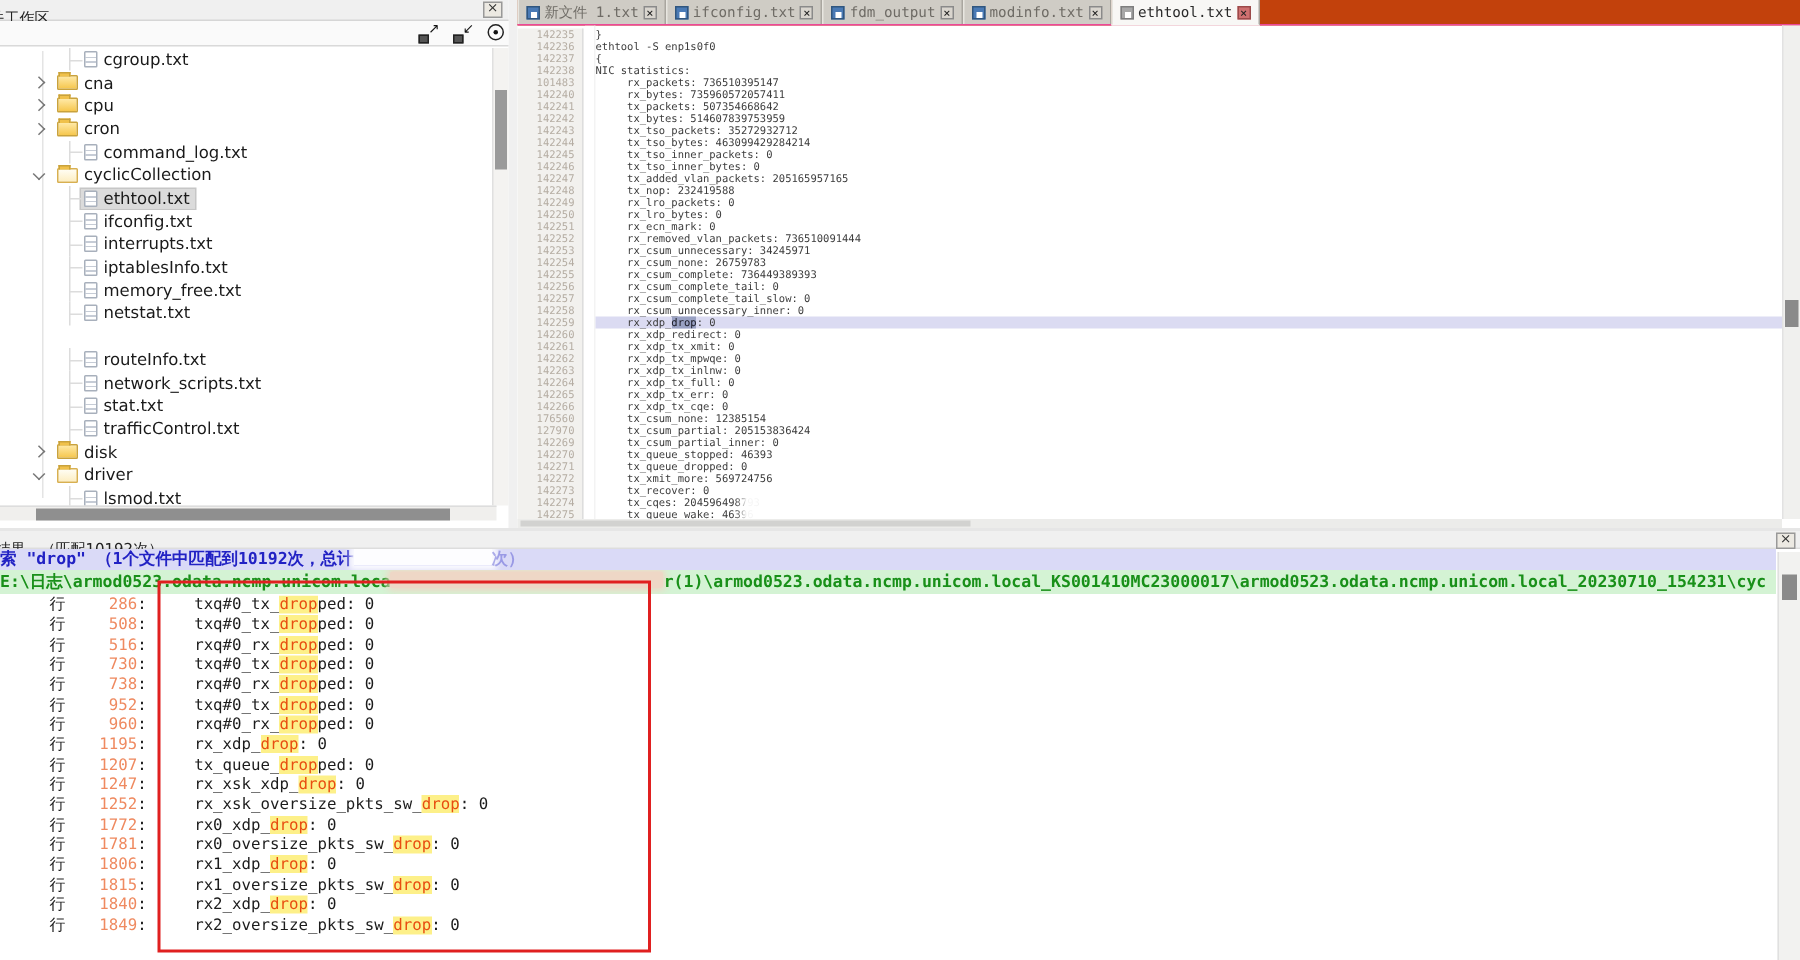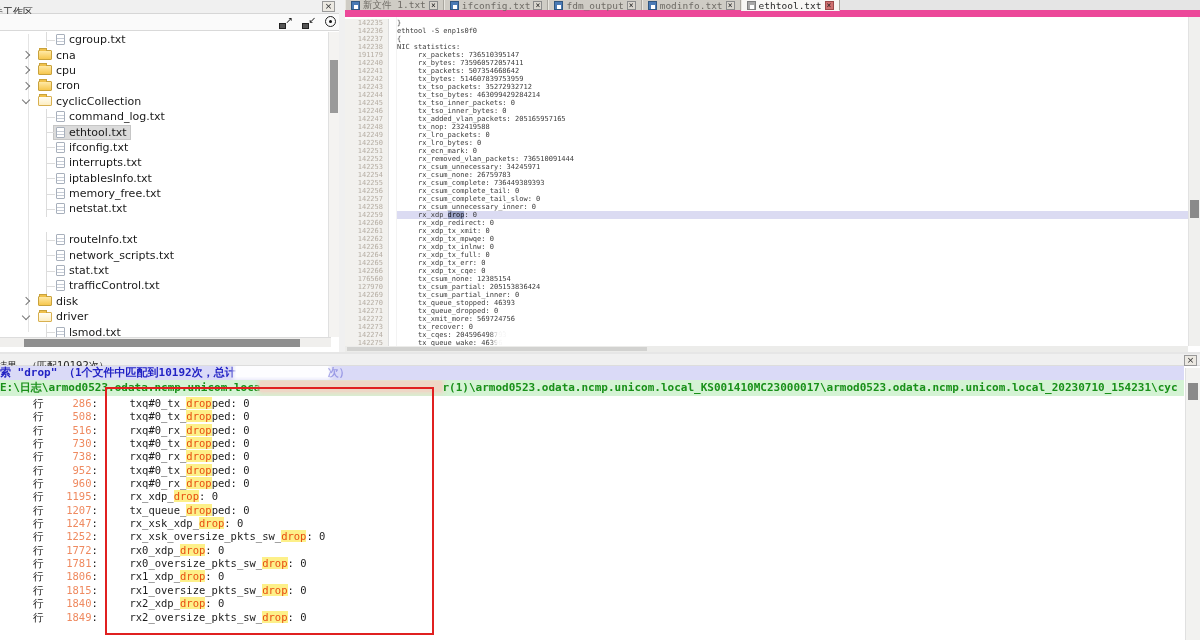--- a/index.html
+++ b/index.html
@@ -38,21 +38,21 @@
   .row-content { display:inline-flex; align-items:center; gap:4px; padding:0 3px 0 2px; }
   .tree-row.selected .row-content { background:#dbdbdb; outline:1px solid #c6c6c6; }
   .ind1 { margin-left:36px; } .ind2 { margin-left:54px; }
   #tree-vscroll { position:absolute; right:0; top:32px; width:11px; height:305px; background:#f4f3f1; border-left:1px solid #e0e0e0; }
   #tree-vscroll .thumb { position:absolute; left:1px; right:1px; top:28px; height:53px; background:#9a9a9a; }
   #tree-hscroll { position:absolute; left:0; bottom:5px; width:331px; height:10px; background:#f0efed; border-top:1px solid #ddd; }
   #tree-hscroll .thumb { position:absolute; top:1px; height:8px; left:24px; width:276px; background:#8f8f8f; }
 
   
   #editor-pane { position:absolute; left:345px; top:0; width:855px; height:352px; background:#fff; }
-  #tabbar { height:17px; background:#e5e5e5; border-bottom:7px solid #ec4899; display:flex; align-items:stretch; }
+  #tabbar { height:17px; background:#c2410c; border-bottom:1px solid #ec4899; display:flex; align-items:stretch; }
   .tab { display:flex; align-items:center; gap:3px; padding:0 5px; border-right:1px solid #a9a69f; border-left:1px solid #e8e6e0;
          font-family:"DejaVu Sans Mono", monospace; font-size:9.5px; color:#6f6c66; background:#cfccc5; white-space:nowrap; }
   .tab.active { background:#f8f7f5; color:#2a2a2a; border-bottom:1px solid #f8f7f5; margin-bottom:-1px; }
   .floppy { width:9px; height:9px; background:#4a7ab5; border:1px solid #30567f; position:relative; flex:0 0 auto; }
   .floppy::after { content:""; position:absolute; left:2px; bottom:0; width:4px; height:4px; background:#fff; }
   .tab.active .floppy { background:#a8a8a8; border-color:#7e7e7e; }
   .tab-x { width:9px; height:9px; border:1px solid #8a8a8a; background:#d9d5ce; color:#222; font-size:8px; line-height:7px;
            text-align:center; flex:0 0 auto; }
   .tab.active .tab-x { background:#cf7070; border-color:#9c4a4a; }
   #editor { position:absolute; left:0; top:17px; width:843px; height:329px; overflow:hidden; }
@@ -140,31 +140,31 @@
             <span>cpu</span>
           </span>
         </div>
         <div class="tree-row d1">
           <span class="chev closed"></span>
           <span class="row-content ind1">
             <span class="fold"></span>
             <span>cron</span>
           </span>
         </div>
+        <div class="tree-row d2">
+          <span class="row-content ind2">
+            <span class="ficon"></span>
+            <span>command_log.txt</span>
+          </span>
+        </div>
         <div class="tree-row d1">
           <span class="chev open"></span>
           <span class="row-content ind1">
             <span class="fold open"></span>
             <span>cyclicCollection</span>
-          </span>
-        </div>
-        <div class="tree-row d2">
-          <span class="row-content ind2">
-            <span class="ficon"></span>
-            <span>command_log.txt</span>
           </span>
         </div>
         <div class="tree-row d2 selected">
           <span class="row-content ind2">
             <span class="ficon"></span>
             <span>ethtool.txt</span>
           </span>
         </div>
         <div class="tree-row d2">
           <span class="row-content ind2">
@@ -278,21 +278,21 @@
         <span>ethtool.txt</span>
         <span class="tab-x">×</span>
       </div>
     </div>
   <div id="editor">
     <div id="gutter">
         <div class="code-line">142235</div>
         <div class="code-line">142236</div>
         <div class="code-line">142237</div>
         <div class="code-line">142238</div>
-        <div class="code-line">191179</div>
+        <div class="code-line">101483</div>
         <div class="code-line">142240</div>
         <div class="code-line">142241</div>
         <div class="code-line">142242</div>
         <div class="code-line">142243</div>
         <div class="code-line">142244</div>
         <div class="code-line">142245</div>
         <div class="code-line">142246</div>
         <div class="code-line">142247</div>
         <div class="code-line">142248</div>
         <div class="code-line">142249</div>

